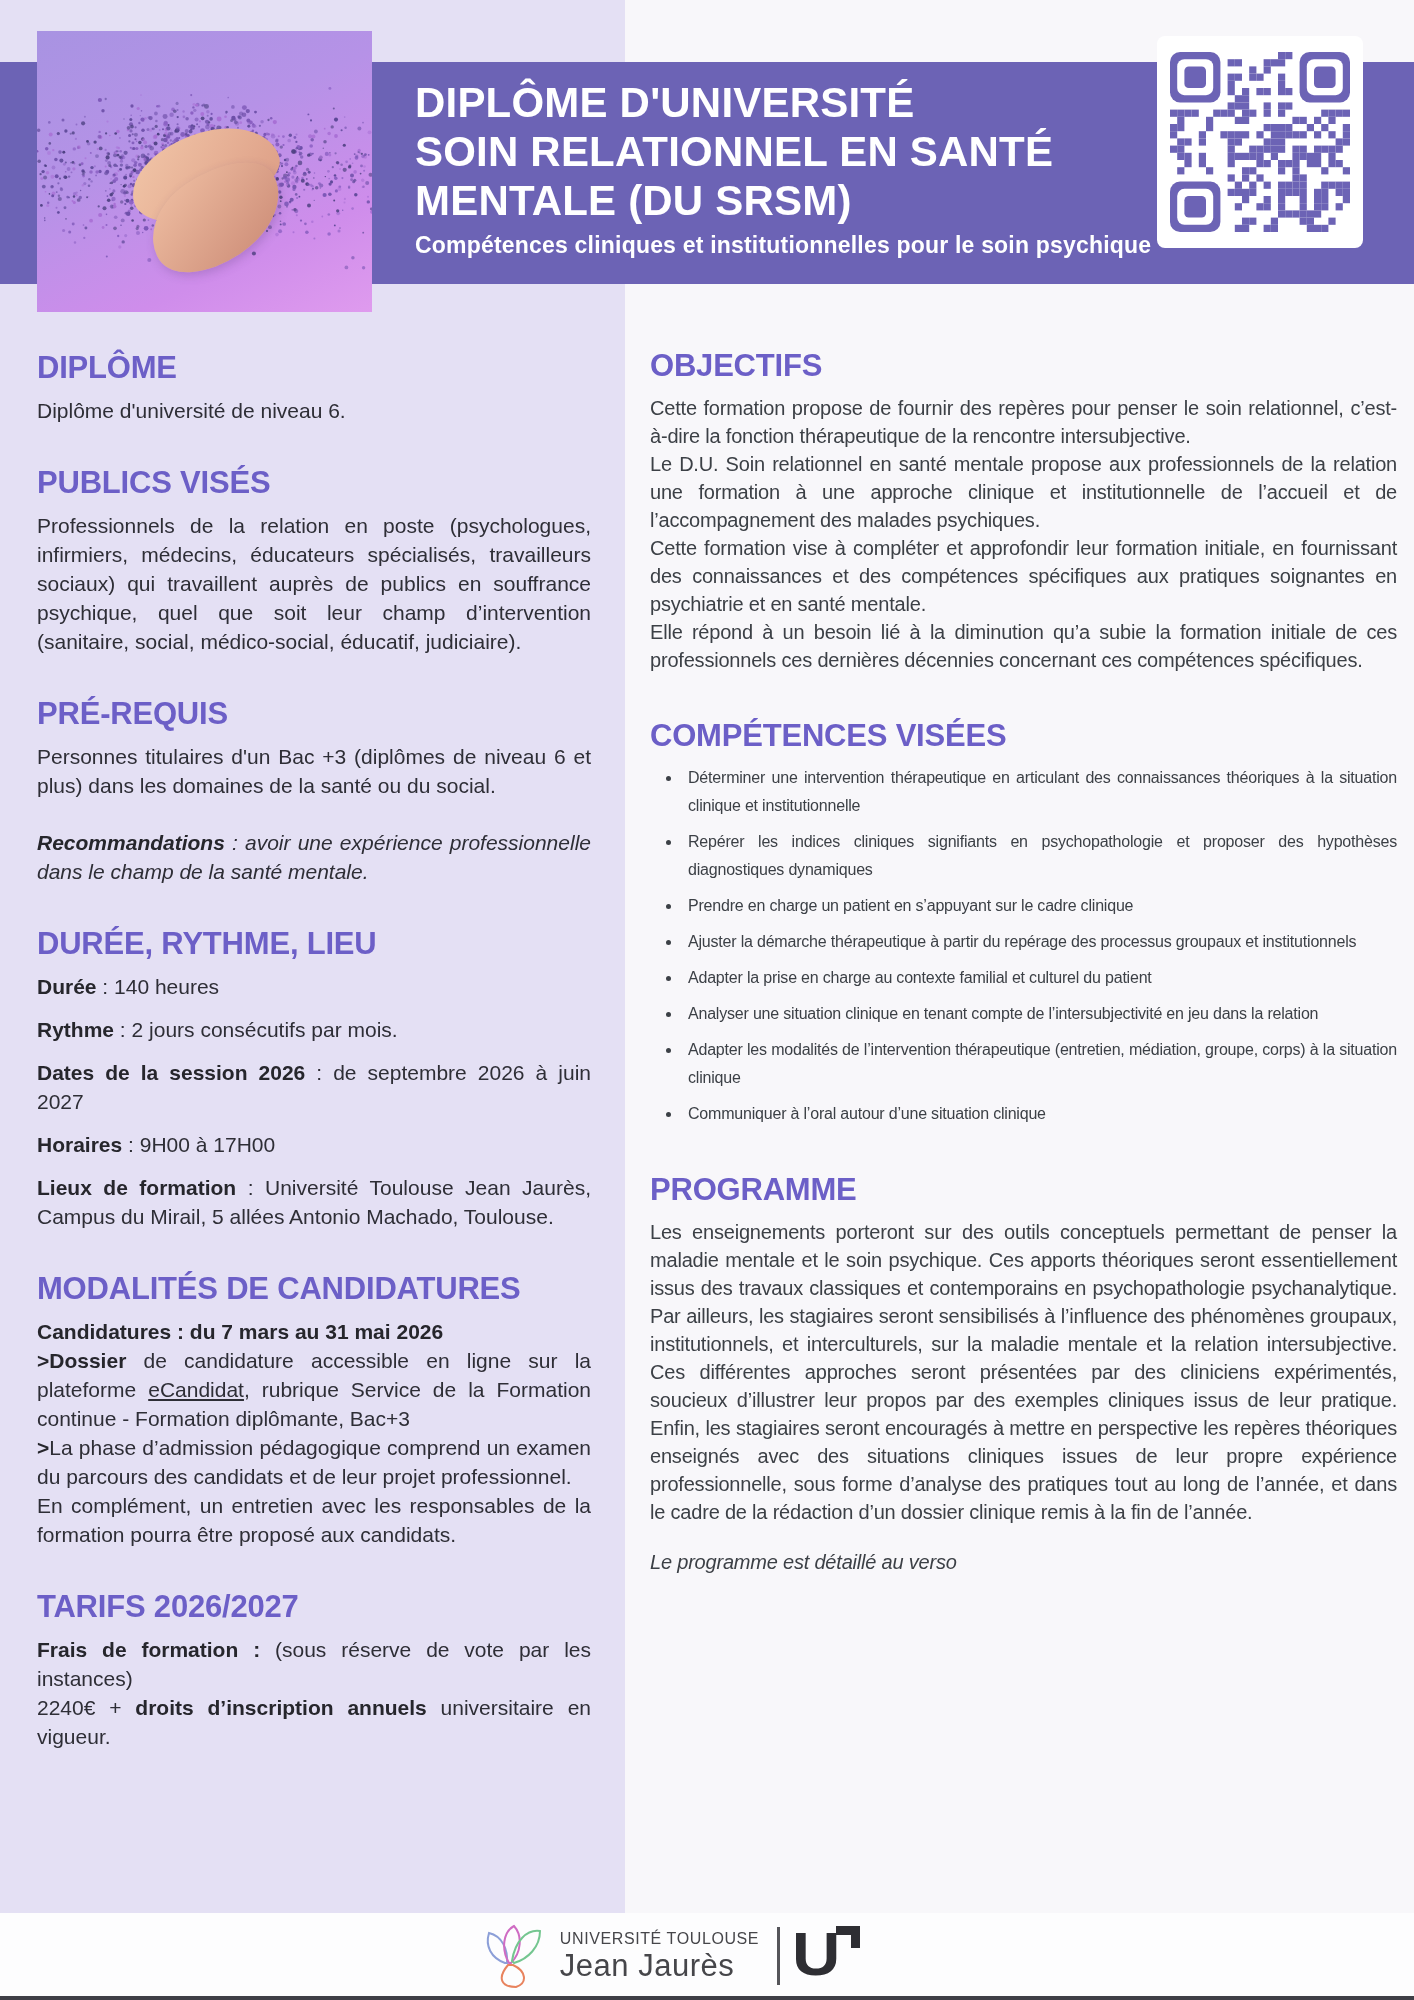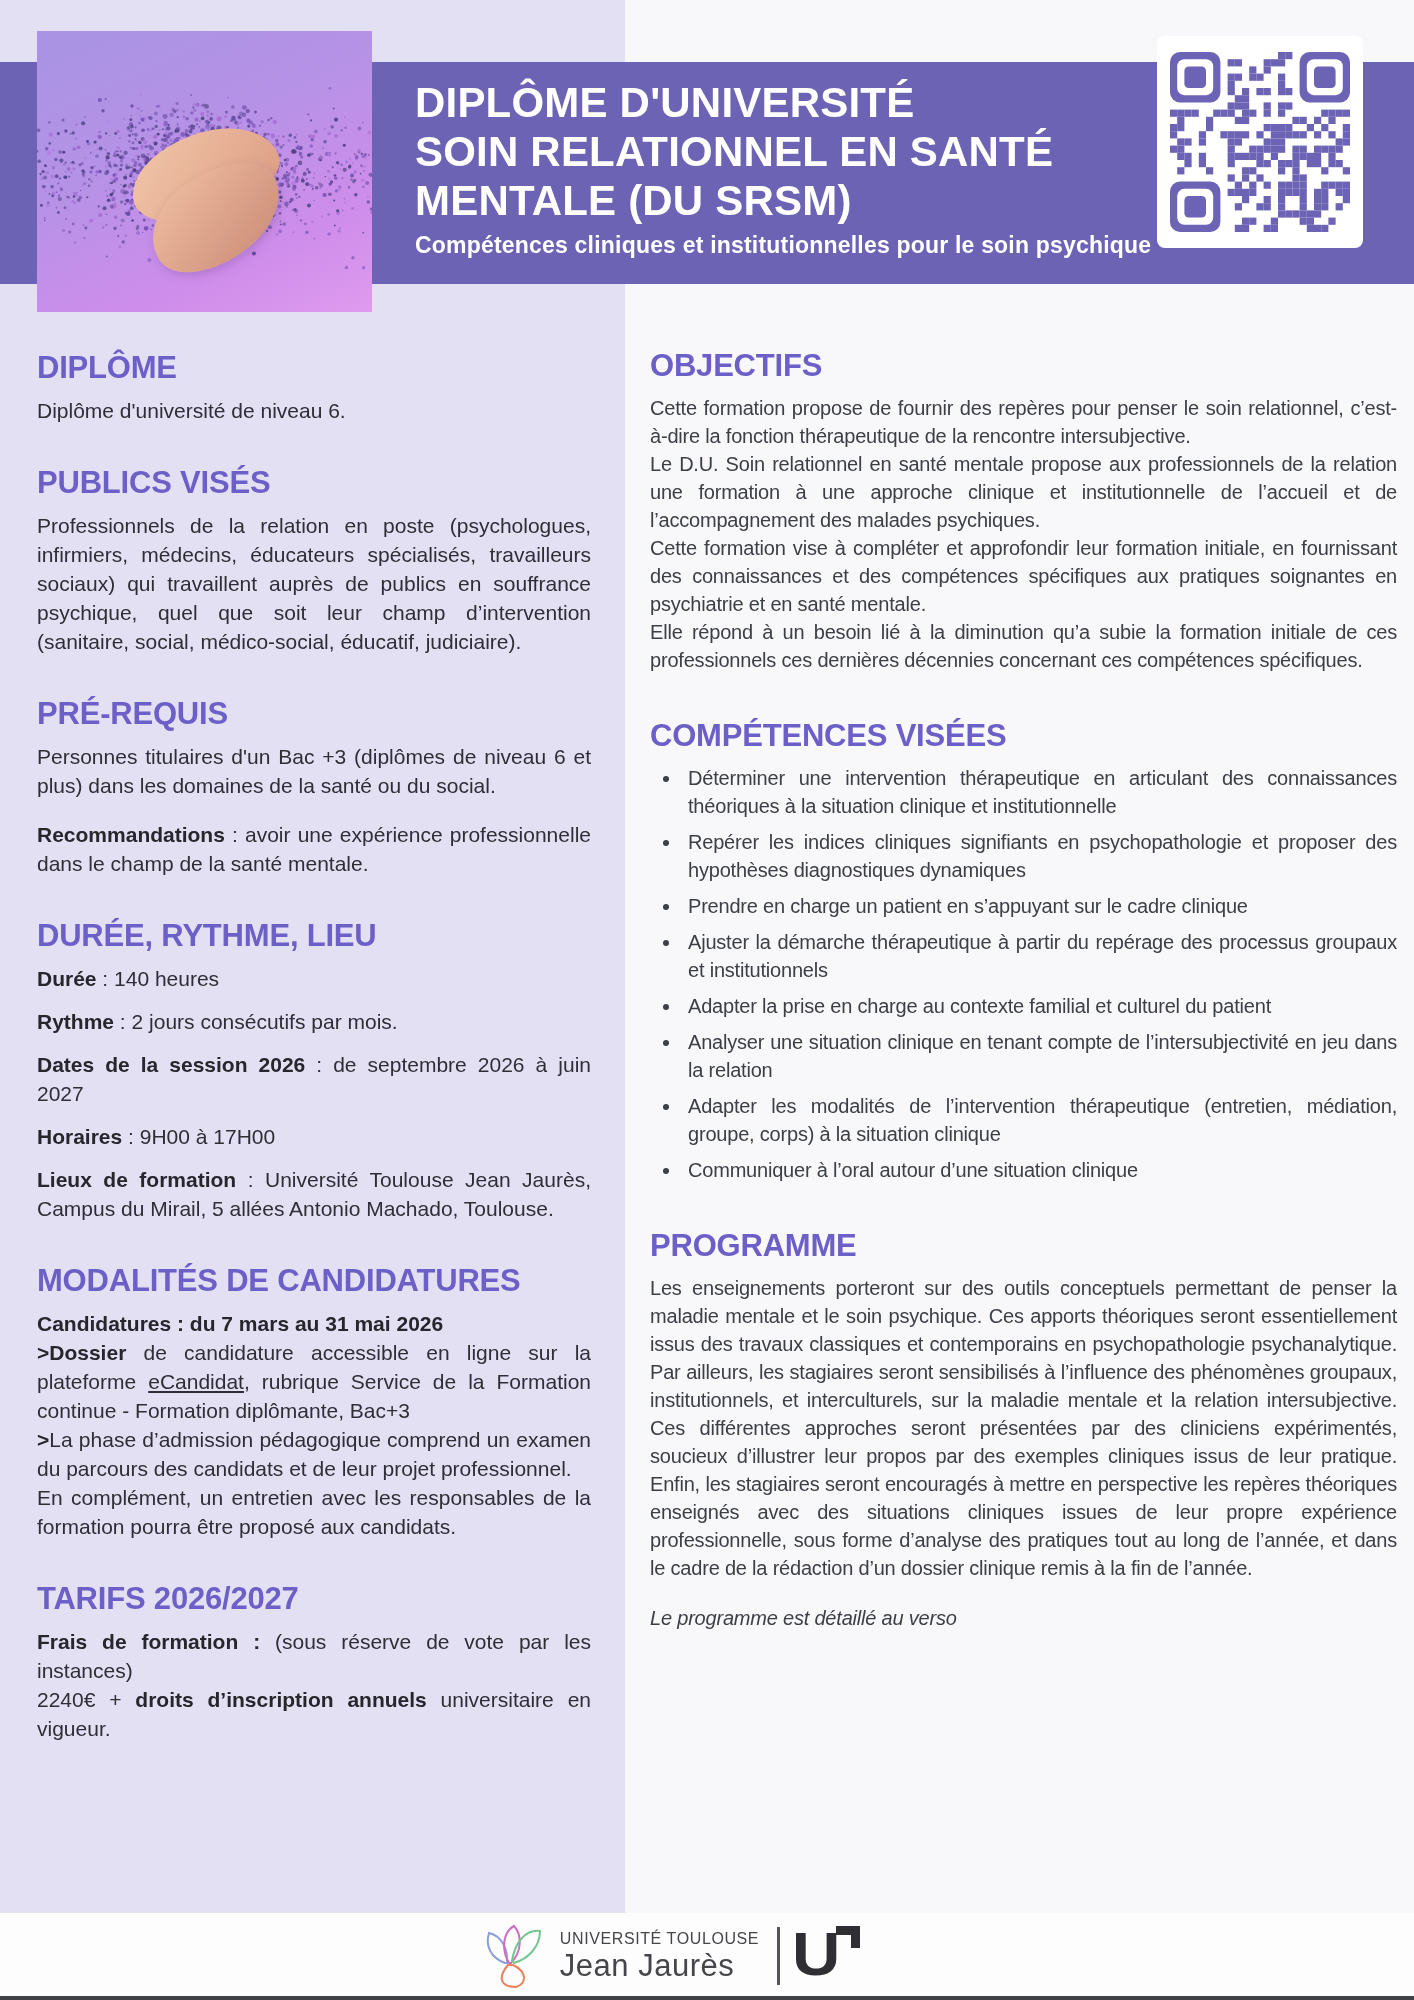--- a/index.html
+++ b/index.html
@@ -35,30 +35,30 @@
 
   
   .col-left{position:absolute;left:37px;top:350px;width:554px;color:#2e2e36;z-index:1;}
   .col-right{position:absolute;left:650px;top:348px;width:747px;color:#3c4046;z-index:1;}
 
   h2.sec{font-size:31px;font-weight:bold;color:#6c5fc7;margin:0 0 10px 0;letter-spacing:-0.2px;line-height:36px;}
   .ls{margin-bottom:40px;}
   .rs{margin-bottom:44px;}
 
   .lp{font-size:21px;line-height:29px;text-align:justify;margin:0;}
-  .lp + .lp.gap{margin-top:20px;}
+  .lp + .lp.gap{margin-top:28px;font-style:italic;}
   .item{margin-top:14px;}
   .item:first-of-type{margin-top:0;}
   strong.lbl{color:#26262c;}
   .boldline{font-weight:bold;color:#26262c;}
   .u{text-decoration:underline;}
 
   .rp{font-size:20px;line-height:28px;text-align:justify;margin:0;letter-spacing:-0.2px;}
   ul.comp{margin:0;padding:0 0 0 32px;}
-  ul.comp li{font-size:20px;line-height:28px;text-align:justify;letter-spacing:-0.2px;margin:0 0 8px 0;padding-left:6px;}
+  ul.comp li{font-size:16px;line-height:28px;text-align:justify;letter-spacing:-0.2px;margin:0 0 8px 0;padding-left:6px;}
   .note{font-style:italic;margin-top:22px;text-align:left;}
 
   
   .footer{position:absolute;left:0;top:1913px;width:1414px;height:87px;background:#fdfdfe;z-index:2;}
   .bottom-line{position:absolute;left:0;top:1996px;width:1414px;height:4px;background:#3f3f46;z-index:3;}
   .logo-row{position:absolute;left:12px;top:1920px;width:1414px;height:72px;display:flex;
             align-items:center;justify-content:center;gap:12px;padding-right:96px;box-sizing:border-box;z-index:4;}
   .logo-flower{width:70px;height:70px;flex:0 0 auto;}
   .logo-words{display:flex;flex-direction:column;align-items:flex-start;line-height:1;color:#46464a;}
   .logo-small{font-size:16px;letter-spacing:0.6px;}

